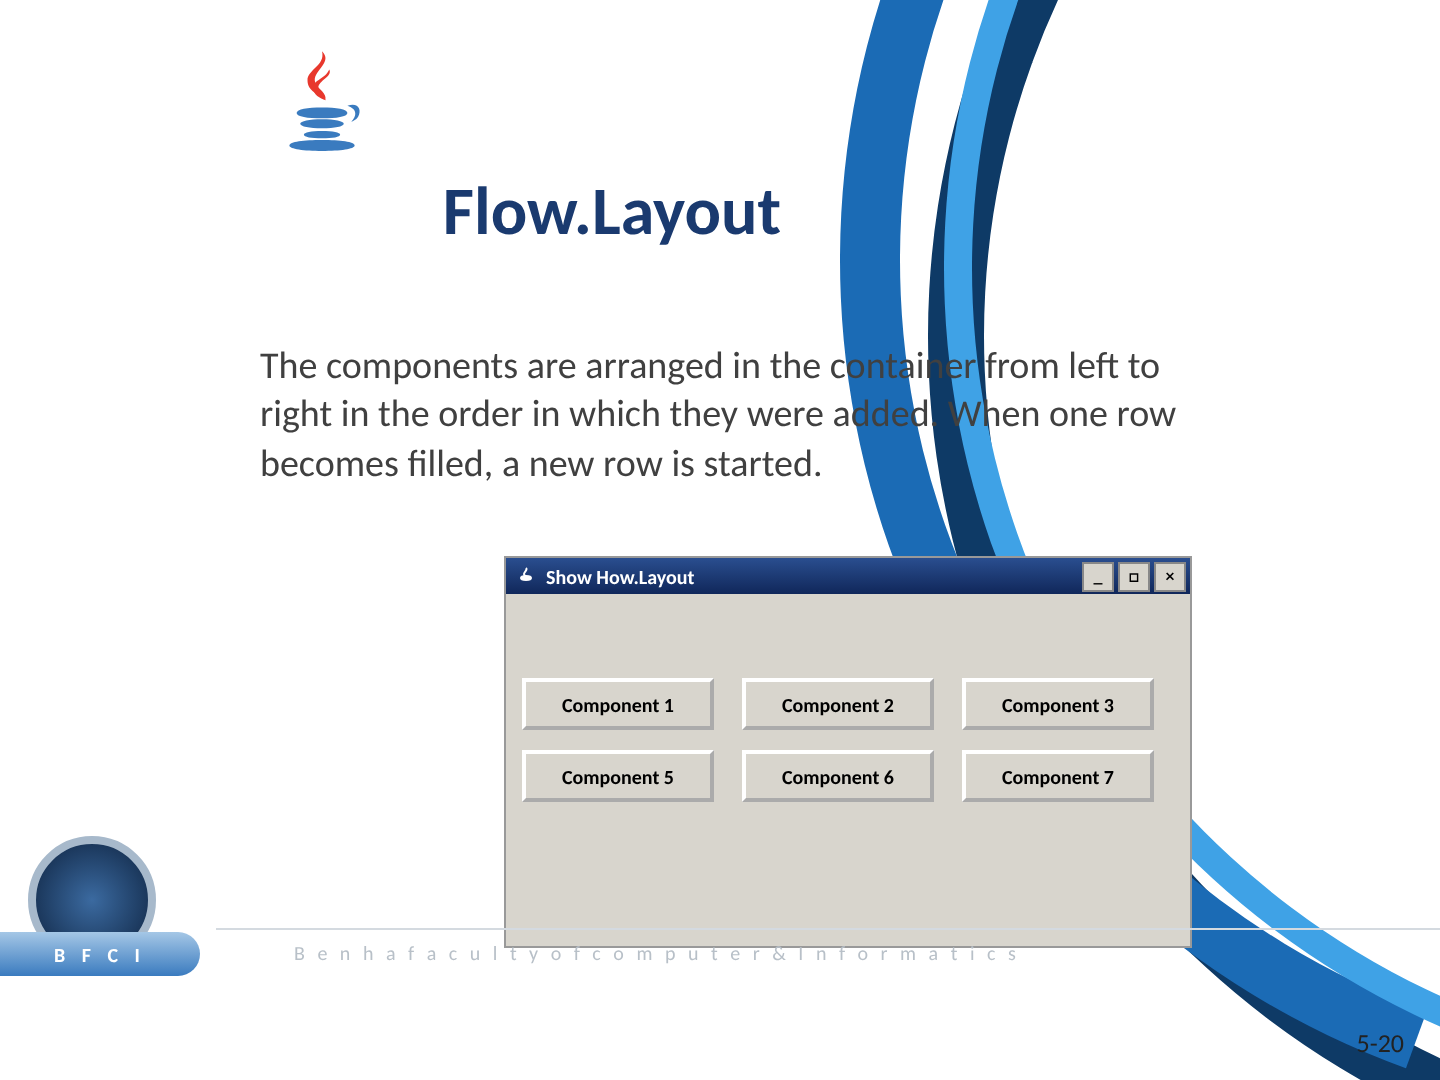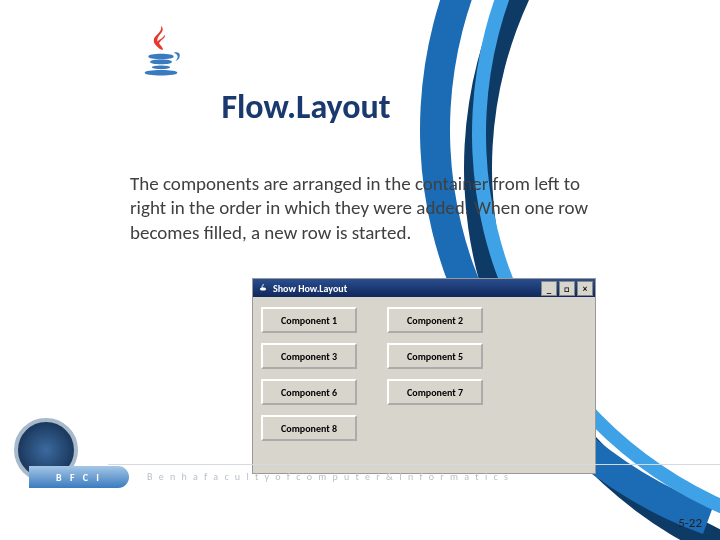--- a/index.html
+++ b/index.html
@@ -72,21 +72,22 @@
     display: inline-flex;
     align-items: center;
     justify-content: center;
     font-size: 9px; font-weight: 700; color:#000;
     line-height: 1;
   }
   .client {
     padding: 10px 0 8px 8px;
     display: flex;
     flex-wrap: wrap;
-    gap: 10px 30px;
+    gap: 10px 14px;
+    margin-top: 32px;
   }
   .comp-btn {
     width: 92px; height: 22px;
     background: #d8d5cd;
     border: 2px outset #fff;
     font-size: 10px;
     font-weight: 700;
     display: flex;
     align-items: center;
     justify-content: center;
@@ -96,21 +97,21 @@
   .bottom-bar {
     position: absolute;
     left: 0; bottom: 42px;
     width: 720px; height: 38px;
   }
   .bar-left {
     position:absolute; left:0; top:6px; width:100px; height:22px;
     background: linear-gradient(#a5c7e6,#3a7bbf);
     border-radius: 0 14px 14px 0;
     display:flex; align-items:center; justify-content:center;
-    color:#fff; font-size:10px; letter-spacing:3px; font-weight:600;margin-left:29px;
+    color:#fff; font-size:10px; letter-spacing:3px; font-weight:600;
   }
   .bar-right {
     position:absolute; left:110px; top:8px; width:590px; height:16px;
     display:flex; align-items:center;
     color:#b8c0c8; font-size:10px; letter-spacing:2px;margin-left:37px;
   }
   .line {
     position:absolute; left:108px; top:4px; width:612px; height:1px; background:#d4dae0;
   }
   .page-num {
@@ -158,25 +159,24 @@
     <span class="winbtn">□</span>
     <span class="winbtn">×</span>
   </div>
   <div class="client" id="client">
       <div class="comp-btn">Component 1</div>
       <div class="comp-btn">Component 2</div>
       <div class="comp-btn">Component 3</div>
       <div class="comp-btn">Component 5</div>
       <div class="comp-btn">Component 6</div>
       <div class="comp-btn">Component 7</div>
-      <div class="comp-btn">Component 8</div>
     </div>
 </div>
 
 <div class="badge"></div>
 
 <div class="bottom-bar">
   <div class="line"></div>
   <div class="bar-left">B F C I</div>
   <div class="bar-right">B e n h a   f a c u l t y   o f   c o m p u t e r   &amp;   I n f o r m a t i c s</div>
 </div>
 
-<div class="page-num">5-22</div>
+<div class="page-num">5-20</div>
 
 </body></html>

